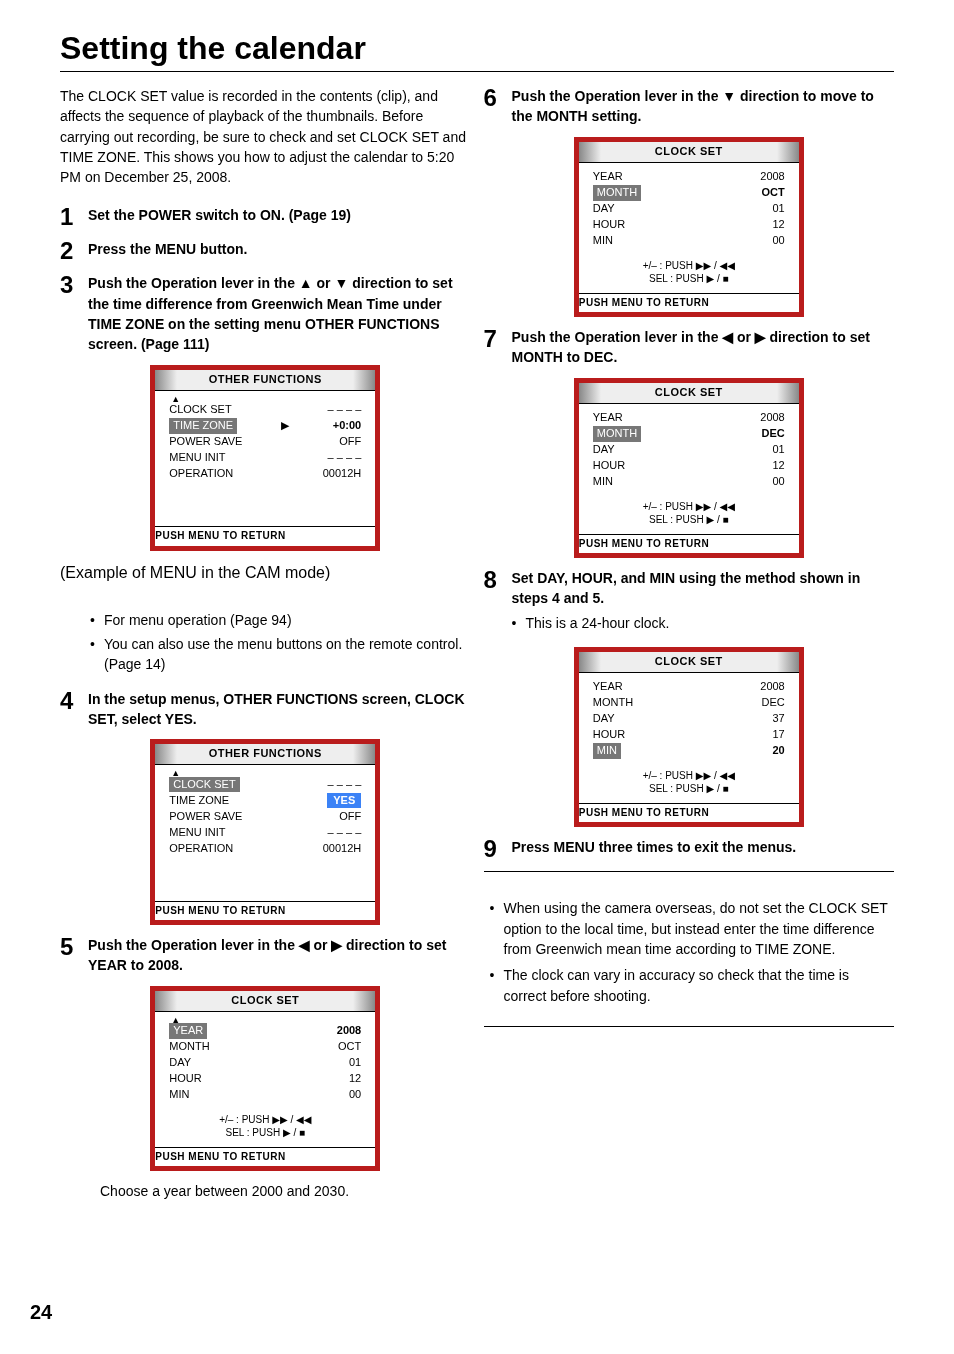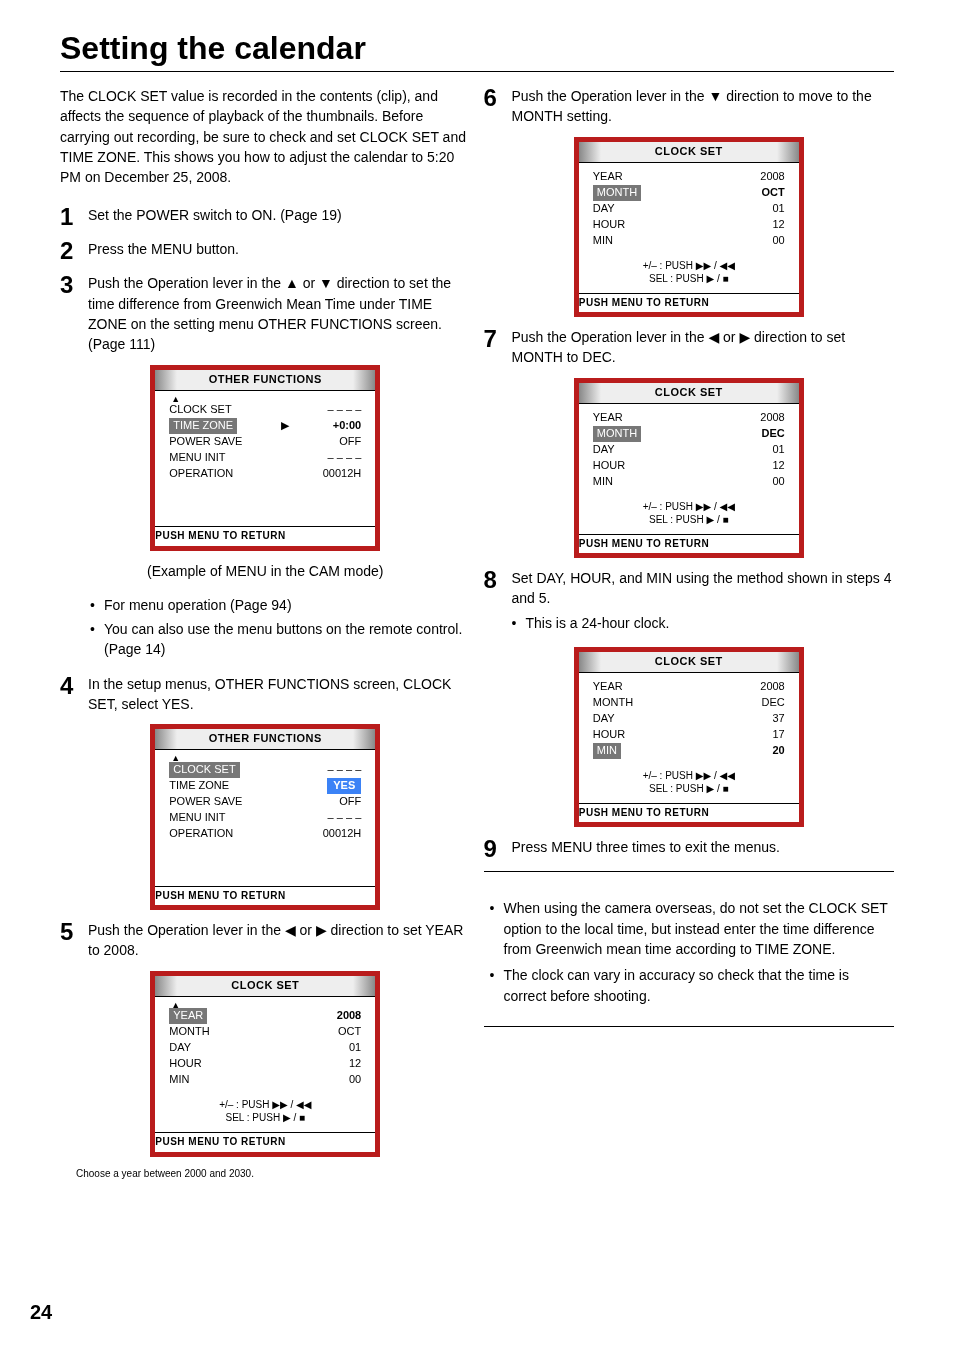--- a/index.html
+++ b/index.html
@@ -13,21 +13,21 @@
     padding: 30px 60px 40px 60px;
   }
   h1 { font-size: 32px; font-weight: bold; margin-bottom: 4px; }
   .divider { border-top: 1px solid #000; margin-bottom: 14px; }
   .columns { display: flex; gap: 13px; }
   .col { flex: 1; font-size: 14px; line-height: 1.45; }
   .intro { margin-bottom: 18px; }
   .step { display: flex; align-items: flex-start; margin-bottom: 10px; }
   .step-num { font-size: 24px; font-weight: bold; width: 28px; flex-shrink: 0; line-height: 1.0; }
   .step-body { flex: 1; }
-  .step-body .head { font-weight: normal; }
+  .step-body .head { font-weight: bold; }
   .bullets { padding-left: 30px; margin: 6px 0 14px 0; }
   .bullets li { list-style: none; position: relative; padding-left: 14px; margin-bottom: 4px; }
   .bullets li::before { content: "•"; position: absolute; left: 0; }
   .menu-box {
     width: 230px;
     margin: 10px auto 10px auto;
     border: 5px solid #b91c1c;
     font-family: Arial, Helvetica, sans-serif;
     font-size: 11px;
   }
@@ -48,35 +48,35 @@
   .sel-label { background: #777; color: #fff; padding: 0px 4px; display: inline-block; }
   .sel-val { background: #3b82f6; color: #fff; padding: 0px 6px; display: inline-block; font-weight: bold; }
   .menu-hint { text-align: center; font-size: 10px; margin-top: 10px; line-height: 1.3; }
   .menu-footer {
     font-weight: bold;
     font-size: 10px;
     padding: 2px 0;
     border-top: 1px solid #000;
     letter-spacing: 0.5px;
   }
-  .caption { text-align: center; font-size: 14px; margin: 6px 0 14px 0; }
+  .caption { font-size: 16px; margin: 6px 0 26px 0; }
   .up-arrow { font-size: 9px; display:block; line-height:0.6; margin-left:2px;}
   .right-col-inner { }
   .notes-box {
     margin-top: 18px;
     padding: 8px 0px 8px 6px;
   }
   .notes-box ul { list-style: none; }
   .notes-box li { position: relative; padding-left: 14px; margin-bottom: 6px; }
   .notes-box li::before { content: "•"; position: absolute; left: 0; }
   .ruleline { border-top: 1px solid #000; margin-top: 6px; margin-bottom: 8px;}
   .page-num { position: absolute; bottom: 30px; left: 30px; font-size: 20px; font-weight: bold; }
   .tri { font-family: Arial, sans-serif; }
   .bold-val { font-weight: bold; }
-  .step-subnote { margin-left: 16px; font-size: 10px; }
+  .step-subnote { margin-left: 40px; font-size: 14px; }
 </style>
 </head>
 <body>
 
 <h1>Setting the calendar</h1>
 <div class="divider"></div>
 
 <div class="columns">
 
   <div class="col">

